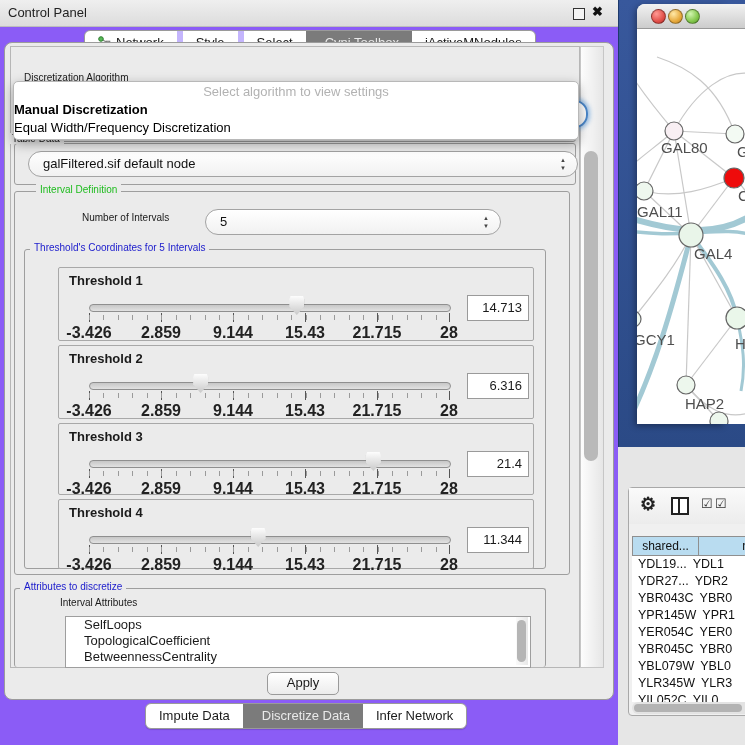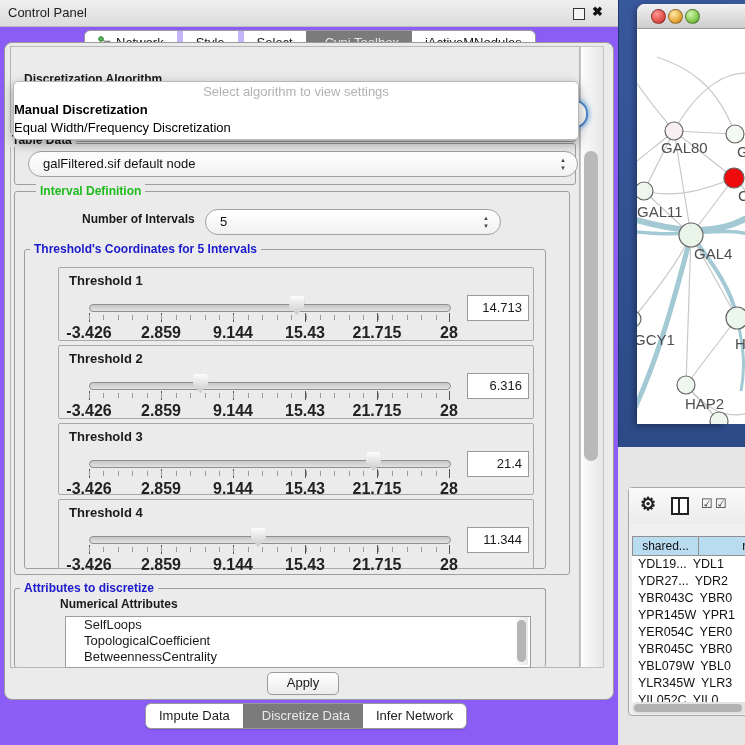--- a/index.html
+++ b/index.html
@@ -21,21 +21,21 @@
   #top-tabs{left:84px;top:30px;}
   #bottom-tabs{left:145px;top:703px;}
   .outer-panel{position:absolute;left:4px;top:42px;width:608px;height:656px;
     border:1px solid #9b9b9b;border-radius:8px;background:#ebebeb;}
   .viewport{position:absolute;left:10px;top:46px;width:568px;height:620px;border:1px solid #b6b6b6;background:#ebebeb;}
   .vscroll{position:absolute;left:580px;top:46px;width:22px;height:620px;border:1px solid #c6c6c6;
     background:linear-gradient(90deg,#fdfdfd,#e6e6e6);}
   .vscroll .thumb{position:absolute;left:3px;top:104px;width:14px;height:310px;background:#b9b9b9;border-radius:7px;}
   
   .group{position:absolute;border:1px solid #9e9e9e;border-radius:3px;}
-  .group-title{position:absolute;background:#ebebeb;padding:0 4px;font-size:12px;font-weight:bold;white-space:nowrap;z-index:2;}
+  .group-title{position:absolute;background:#ebebeb;padding:0 4px;font-size:10px;font-weight:normal;white-space:nowrap;z-index:2;}
   .gt-green{color:var(--green-title);}
   .gt-blue{color:var(--blue-title);}
   
   .combo{position:absolute;background:linear-gradient(#ffffff,#f1f1f1);border:1px solid #a3a3a3;border-radius:13px;height:24px;font-size:13px;line-height:24px;padding-left:14px;color:#111;box-shadow:inset 0 1px 0 #fff;}
   .combo .spinner{position:absolute;right:11px;top:4px;display:flex;flex-direction:column;align-items:center;color:#444;font-size:6px;line-height:8px;}
   .combo.focused{border:2px solid #4a86c8;box-shadow:0 0 4px 2px rgba(100,160,220,.65);}
   
   .popup{position:absolute;left:13px;top:81px;width:564px;height:57px;background:#fff;
     border:1px solid #b8b8b8;border-radius:5px;box-shadow:0 4px 12px rgba(0,0,0,.35);z-index:30;}
   .popup .ph{font-size:13px;color:#b2b2b2;text-align:center;height:19px;line-height:19px;}
@@ -230,21 +230,21 @@
       <span class="tick-label tl1">2.859</span>
       <span class="tick-label tl2">9.144</span>
       <span class="tick-label tl3">15.43</span>
       <span class="tick-label tl4">21.715</span>
       <span class="tick-label tl5">28</span>
       <div class="value-box">11.344</div>
     </div>
 
     <div class="group" style="left:14px;top:588px;width:530px;height:78px;border-bottom:none;"></div>
     <div class="group-title gt-blue" style="left:20px;top:581px;">Attributes to discretize</div>
-    <div class="group-title" style="left:56px;top:597px;background:transparent;">Numerical Attributes</div>
+    <div class="group-title" style="left:56px;top:597px;background:transparent;">Interval Attributes</div>
     <div class="attr-list">
       <div class="item">SelfLoops</div>
       <div class="item">TopologicalCoefficient</div>
       <div class="item">BetweennessCentrality</div>
     </div>
     <div class="attr-scroll">
         <div class="thumb"></div>
       </div>
 
     <div class="apply-btn">Apply</div>

